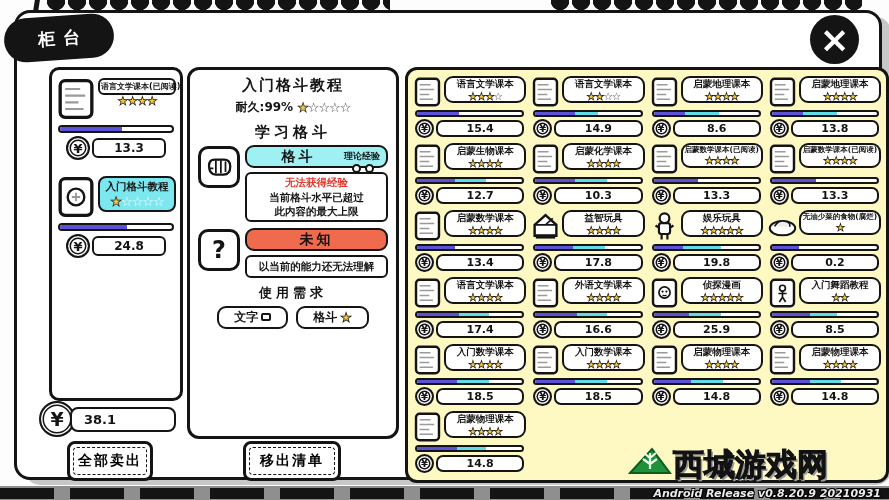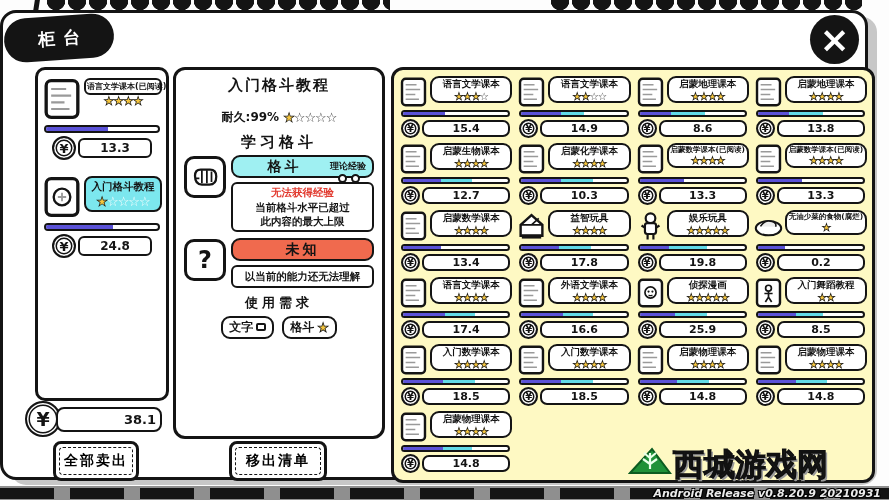--- a/index.html
+++ b/index.html
@@ -8,21 +8,21 @@
 
   
   .scallop { position:absolute; top:0; height:11px; z-index:1;
     background-image:radial-gradient(circle at 10px 1px,#141414 9px,transparent 9.5px);
     background-size:21px 11px; background-repeat:repeat-x; }
   .s1 { left:46px; width:344px; }
   .s2 { left:550px; width:312px; }
   .corner-line { position:absolute; left:30px; top:-6px; width:5px; height:74px; background:#141414; transform:rotate(9deg); z-index:0; }
 
   
-  .window { position:absolute; left:0; top:10px; width:868px; height:470px; background:#fff;
+  .window { position:absolute; left:14px; top:10px; width:868px; height:470px; background:#fff;
     border:3px solid #141414; border-radius:16px; box-shadow:10px 6px 0 -1px #c7c7c7; z-index:2; }
 
   .tab { position:absolute; left:4px; top:16px; width:110px; height:44px; background:#141414; border-radius:24px;
     color:#fff; font-weight:700; font-size:17px; letter-spacing:8px; padding-left:8px;
     display:flex; align-items:center; justify-content:center; transform:rotate(-4deg); z-index:4; }
   .close-btn { position:absolute; left:810px; top:15px; width:49px; height:49px; background:#141414; border-radius:50%;
     color:#fff; font-size:36px; font-weight:700; display:flex; align-items:center; justify-content:center; z-index:4; cursor:pointer; }
 
   
   .left-panel { position:absolute; left:32px; top:54px; width:134px; height:334px;
@@ -49,32 +49,32 @@
     box-shadow:inset 0 0 0 1.5px #fff, inset 0 0 0 3px #141414;
     display:inline-flex; align-items:center; justify-content:center; font-weight:700; font-size:13px; }
   .coin.small { width:19px; height:19px; font-size:10px; }
   .coin.big { width:36px; height:36px; font-size:19px; }
   .price-pill { border:2px solid #141414; border-radius:6px; background:#fff; font-weight:700;
     font-size:12px; text-align:center; width:74px; padding:1px 0; }
 
   
   .money-row { position:absolute; left:22px; top:388px; display:flex; align-items:center; z-index:3; }
   .money-pill { border:2px solid #141414; border-radius:8px; background:#fff; font-weight:700; font-size:13px;
-    width:106px; text-align:right; padding:3px 4px; margin-left:-5px; }
+    width:106px; text-align:left; padding:3px 12px; margin-left:-5px; }
   .btn { position:absolute; background:#fff; border:3px solid #141414; border-radius:8px;
     font-weight:700; font-size:14px; letter-spacing:2px; font-family:inherit; cursor:pointer; z-index:3; }
   .btn::after { content:""; position:absolute; inset:3px; border:1.5px dashed #141414; border-radius:4px; pointer-events:none; }
   .btn.sell-all { left:50px; top:428px; width:86px; height:40px; }
   .btn.remove { left:226px; top:428px; width:98px; height:40px; }
 
   
   .detail-panel { position:absolute; left:170px; top:54px; width:212px; height:372px;
     border:3px solid #141414; border-radius:12px; background:#fff; padding:6px 8px; }
   .d-title { font-size:15px; font-weight:700; text-align:center; letter-spacing:2px; }
-  .d-dur-row { display:flex; align-items:center; justify-content:center; gap:4px; margin-top:14px; }
+  .d-dur-row { display:flex; align-items:center; justify-content:center; gap:4px; margin-top:4px; }
   .d-dur { font-size:12px; font-weight:700; }
   .d-dur-row .stars { font-size:13px; letter-spacing:-1px; }
   .d-desc { font-size:11.5px; font-weight:700; text-align:center; line-height:1.4; margin:5px 0 2px; }
   .d-section { font-size:15px; font-weight:700; text-align:center; letter-spacing:4px; margin:7px 0 3px; }
   .d-section.small { font-size:13px; margin:3px 0 4px; }
   .skill-card { display:flex; gap:5px; margin:3px 0 6px; }
   .icon-box { width:42px; height:42px; border:3px solid #141414; border-radius:10px; background:#fff;
     flex:none; display:flex; align-items:center; justify-content:center; margin-top:1px; }
   .icon-box.q { font-size:24px; font-weight:700; }
   .skill-right { flex:1; min-width:0; }
@@ -82,21 +82,21 @@
     height:23px; display:flex; align-items:center; padding:0 6px; }
   .skill-header.orange { background:#f06a4e; }
   .skill-name { font-weight:700; font-size:14px; flex:1; text-align:center; letter-spacing:3px; }
   .skill-exp { font-size:9px; font-weight:700; white-space:nowrap; }
   .exp-dots { position:absolute; right:12px; bottom:-7px; display:flex; gap:4px; }
   .exp-dots i { width:9px; height:9px; background:#fff; border:2px solid #141414; border-radius:50%; }
   .skill-body { border:2px solid #141414; border-radius:6px; margin-top:4px; padding:2px 2px; background:#fff; }
   .warn { color:#e23b30; font-size:10.5px; font-weight:700; text-align:center; }
   .warn-detail, .unk-detail { font-size:10.5px; font-weight:700; text-align:center; line-height:1.35; }
   .req-row { display:flex; justify-content:center; gap:8px; margin-top:2px; }
-  .req-pill { border:2px solid #141414; border-radius:9px; padding:1px 6px; font-size:12px; font-weight:700;
+  .req-pill { border:2px solid #141414; border-radius:9px; padding:1px 15px; font-size:12px; font-weight:700;
     display:inline-flex; align-items:center; gap:3px; background:#fff; }
   .req-square { width:10px; height:8px; border:2px solid #141414; border-radius:2px; background:#fff; display:inline-block; }
   .req-star { color:#f6c63d; -webkit-text-stroke:0.8px #141414; font-size:13px; }
 
   
   .grid-panel { position:absolute; left:388px; top:54px; width:484px; height:416px;
     border:3px solid #141414; border-radius:12px; background:#fef9c3; padding:6px 5px; }
   #grid { display:grid; grid-template-columns:repeat(4,1fr); column-gap:5px; row-gap:2px; grid-auto-rows:65px; }
   .g-item { overflow:hidden; }
   .g-top { display:flex; align-items:flex-start; gap:2px; height:33px; }

